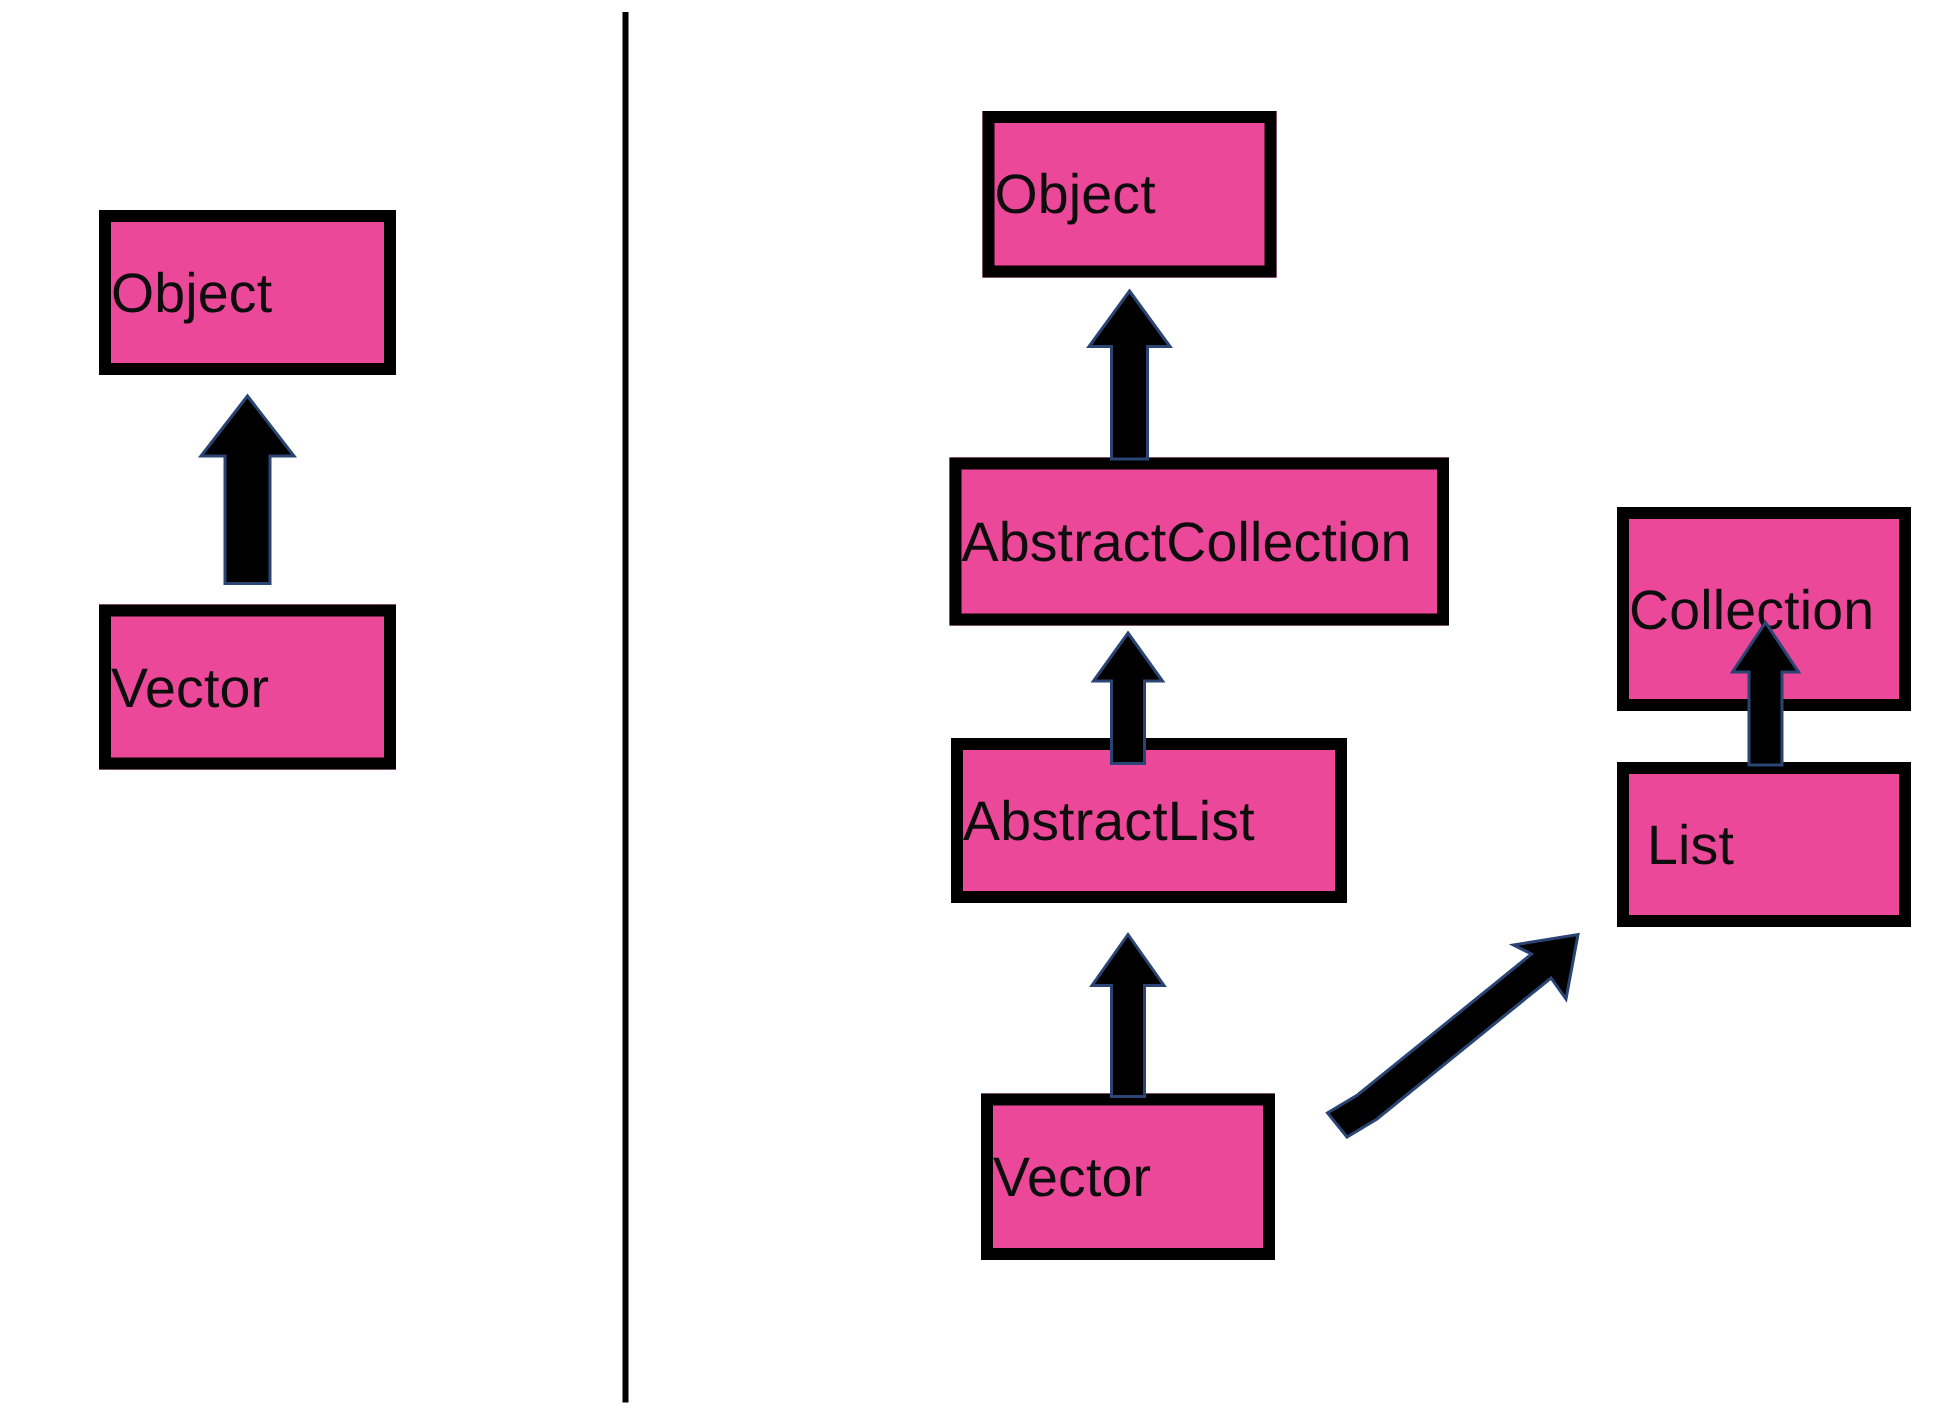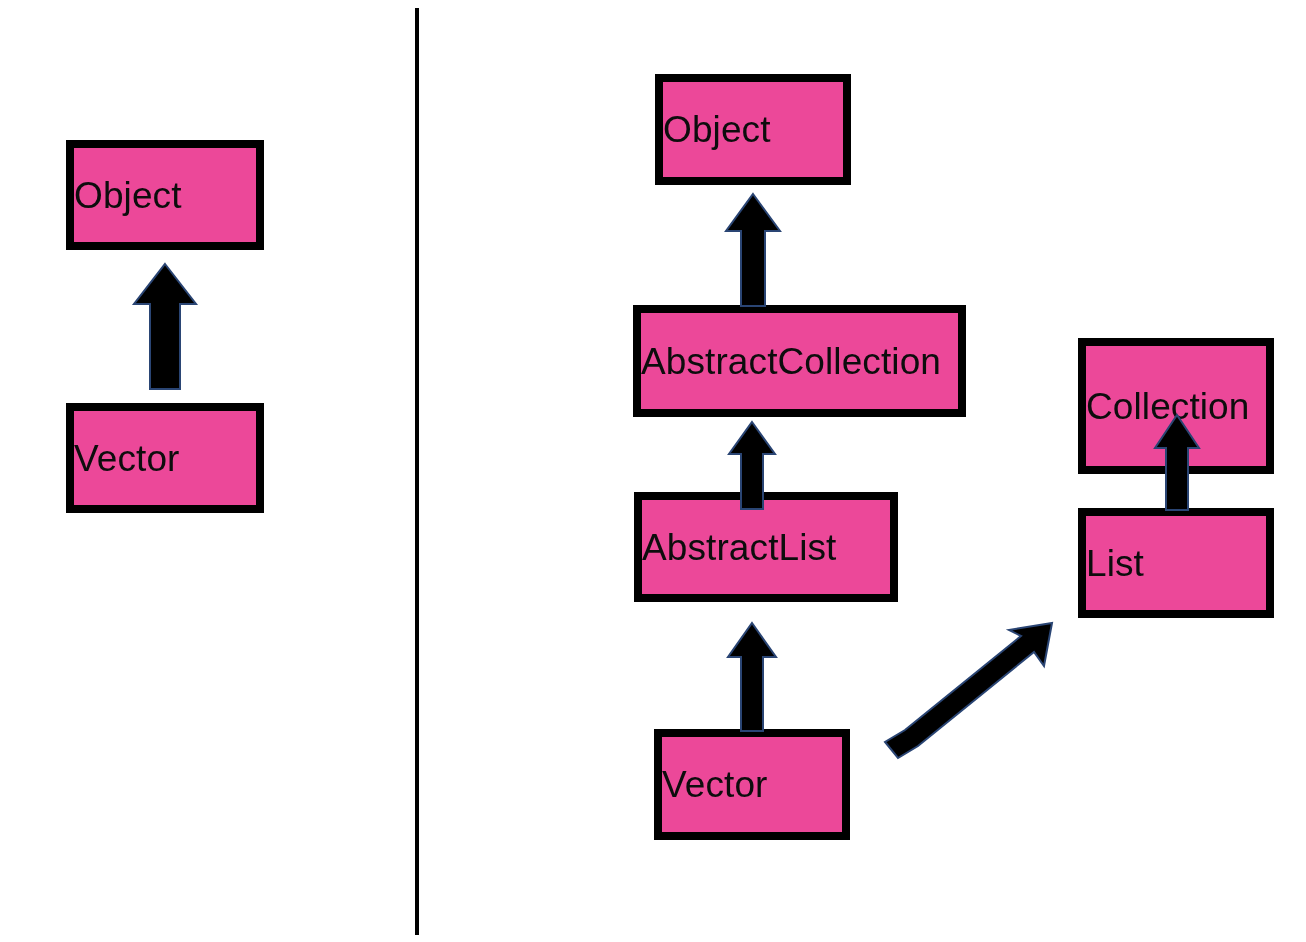--- a/index.html
+++ b/index.html
@@ -91,21 +91,21 @@
     </div>
 
     <div class="uml-box" style="left:654px; top:729px; width:196px; height:111px;">
       <span class="box-label">Vector</span>
     </div>
 
     <div class="uml-box" style="left:1078px; top:306px; width:196px; height:136px;margin-top:32px;">
       <span class="box-label">Collection</span>
     </div>
 
-    <div class="uml-box" style="left:1078px; top:508px; width:196px; height:110px;">
+    <div class="uml-box" style="left:1078px; top:508px; width:196px; height:110px;padding-left:12px;">
       <span class="box-label">List</span>
     </div>
 
   </div>
 
   <svg class="arrow-layer" viewBox="0 0 1306 942" xmlns="http://www.w3.org/2000/svg">
 
     <polygon class="arrow-shape" points="165,264 196,304 180,304 180,389 150,389 150,304 134,304"></polygon>
 
     <polygon class="arrow-shape" points="753,194 780,231 765,231 765,306 741,306 741,231 726,231"></polygon>

